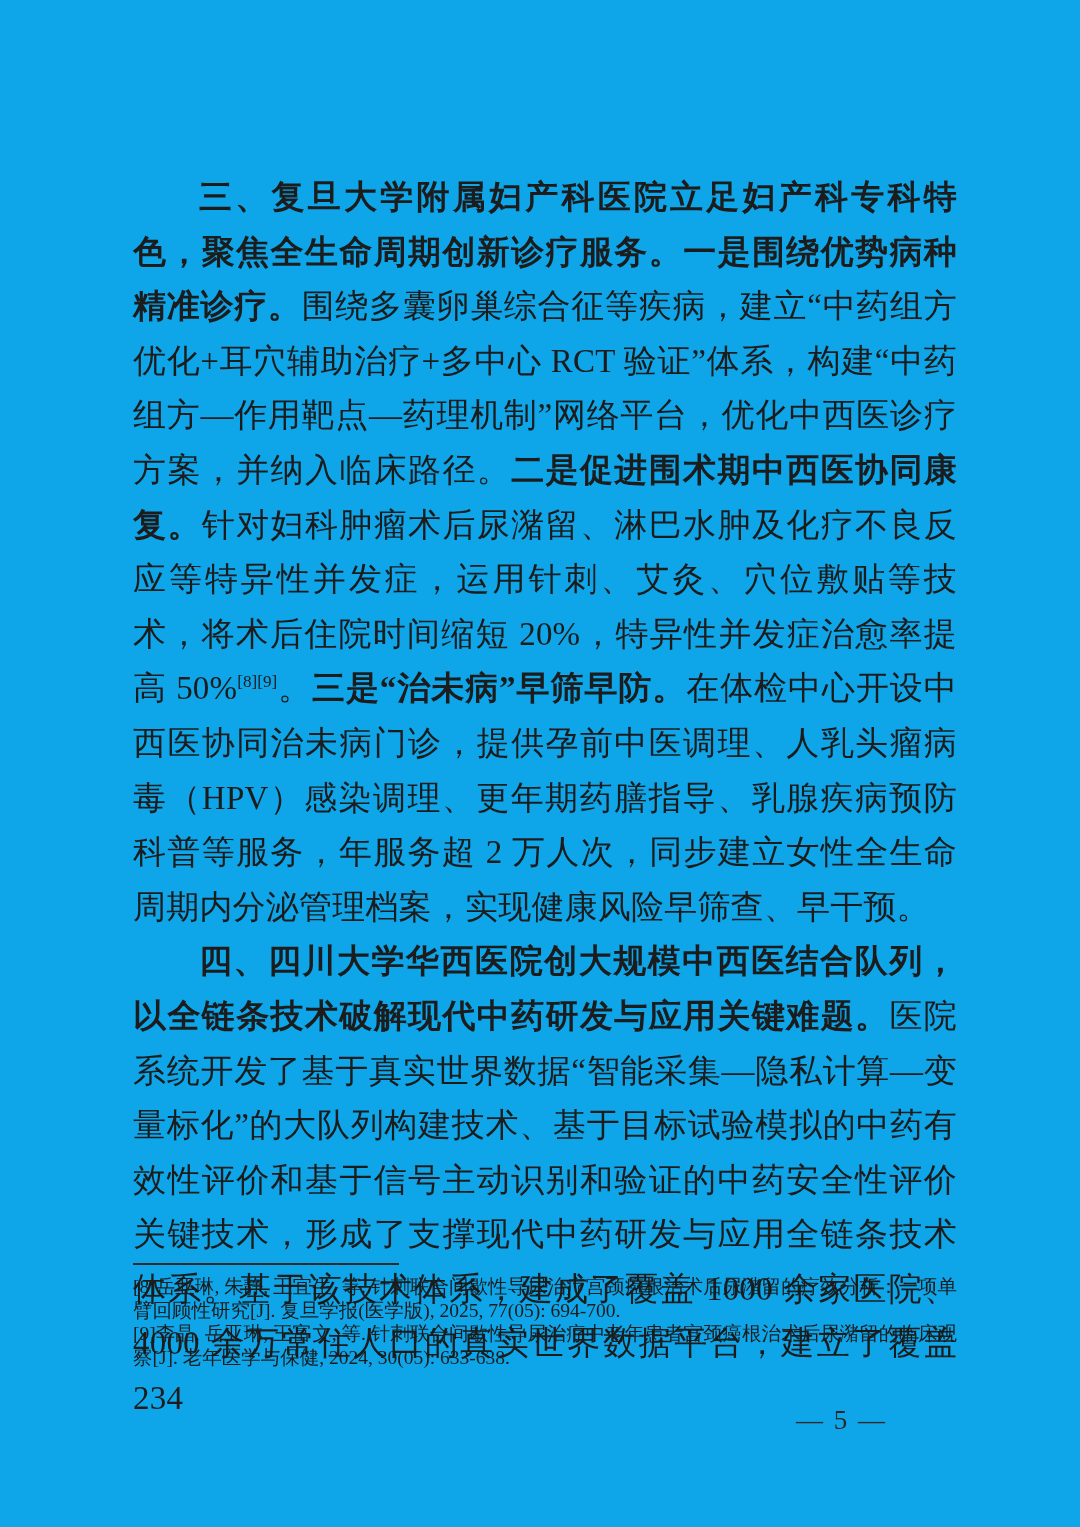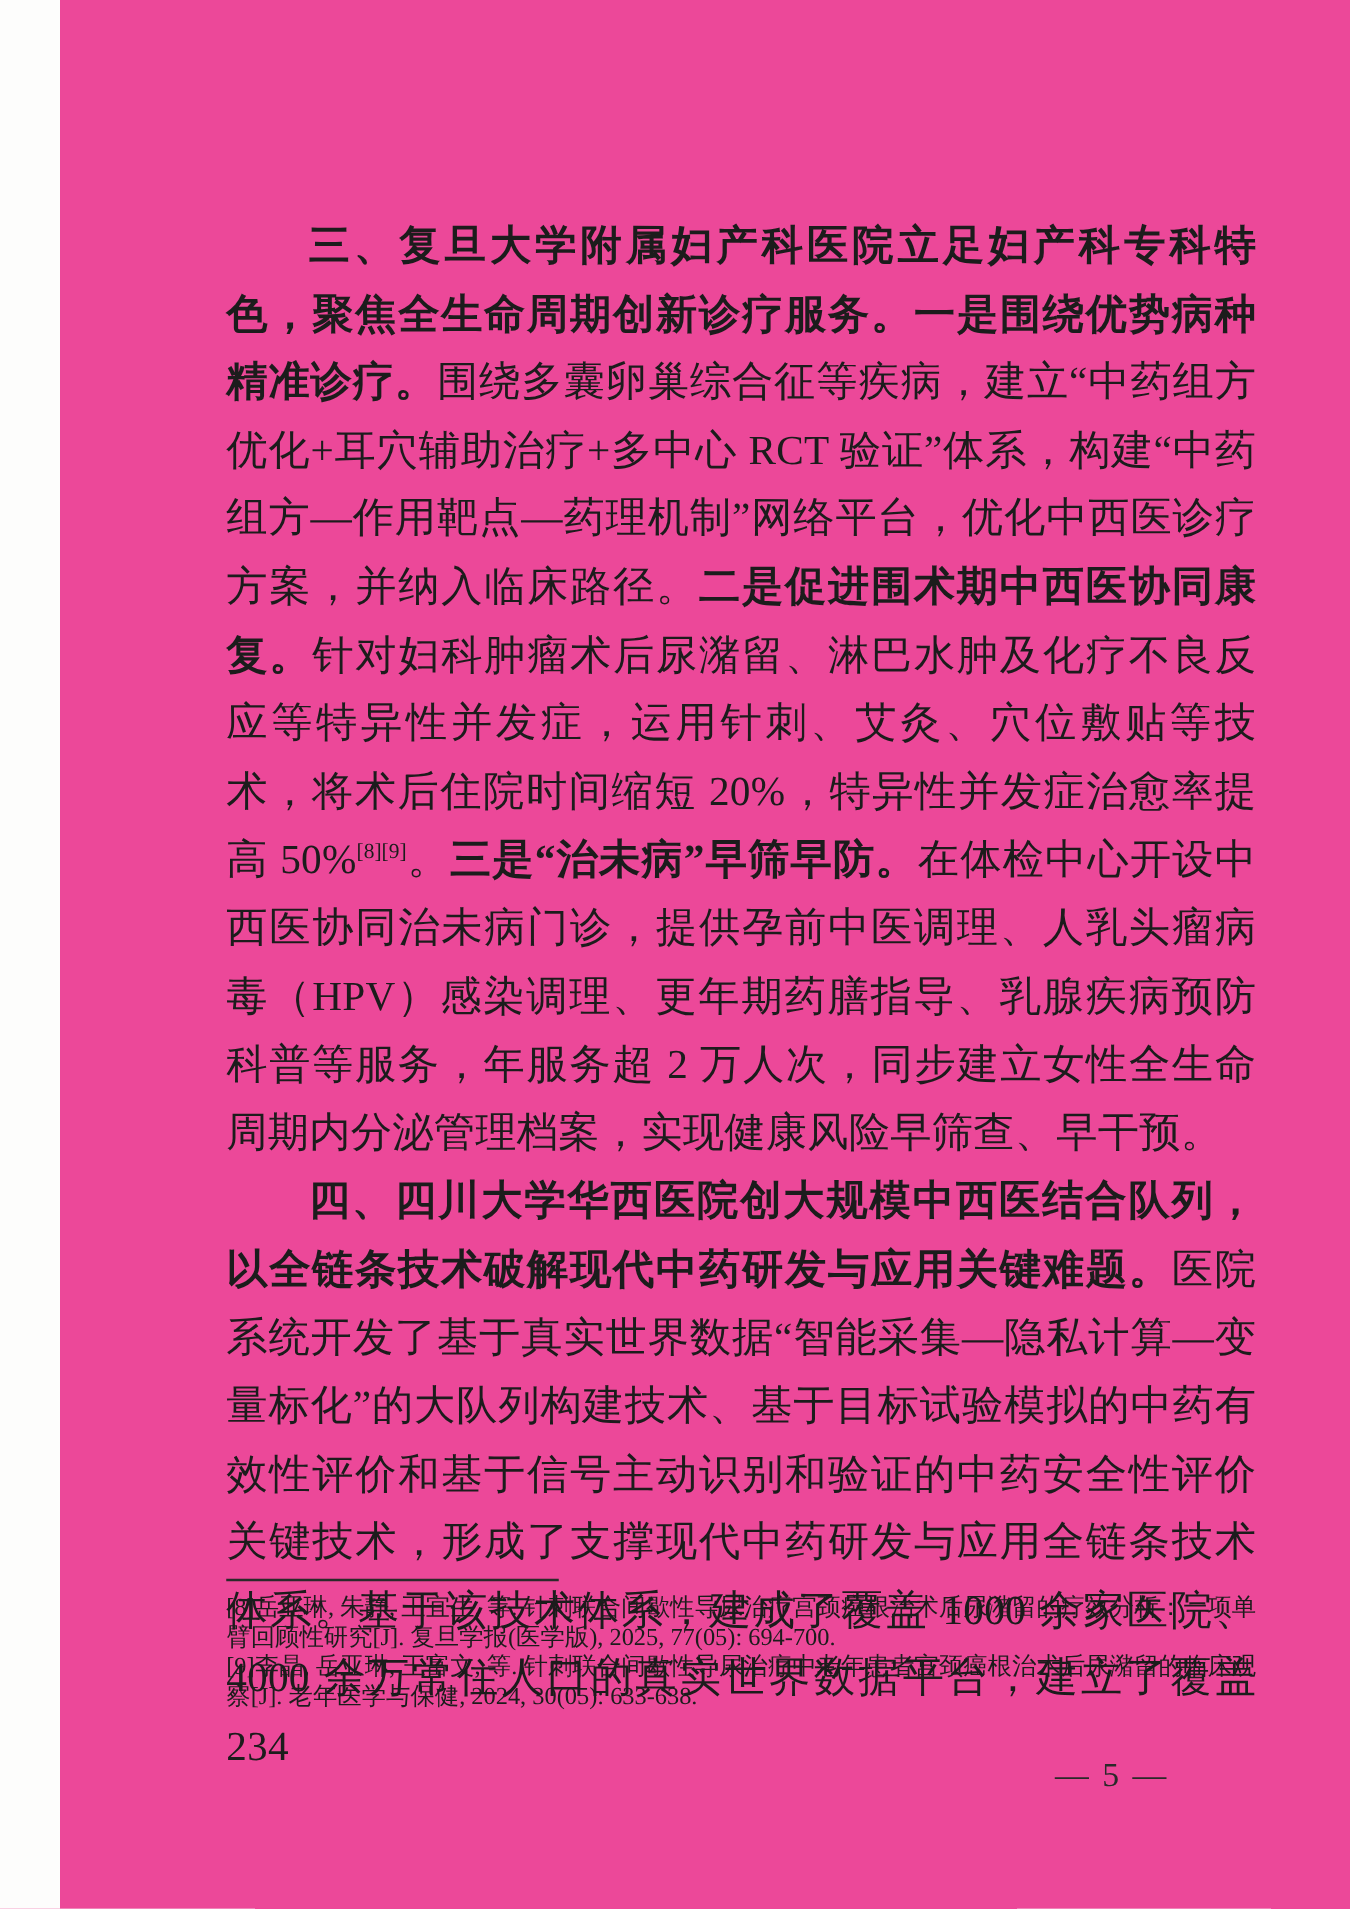--- a/index.html
+++ b/index.html
@@ -11,22 +11,21 @@
     height: 1527px;
     background: #fdfdfc;
     position: relative;
     overflow: hidden;
     font-family: "Liberation Serif", "DejaVu Serif", serif;
     color: #1c1c1c;
   }
   .page {
     position: absolute;
     inset: 0;
-    background: #ec4899;
-    margin-left: 48px;
+    background: #0ea5e9;
   }
   .content {
     position: absolute;
     left: 133px;
     width: 824px;
     top: 170px;
   }
   .para {
     margin: 0;
     font-size: 33px;

